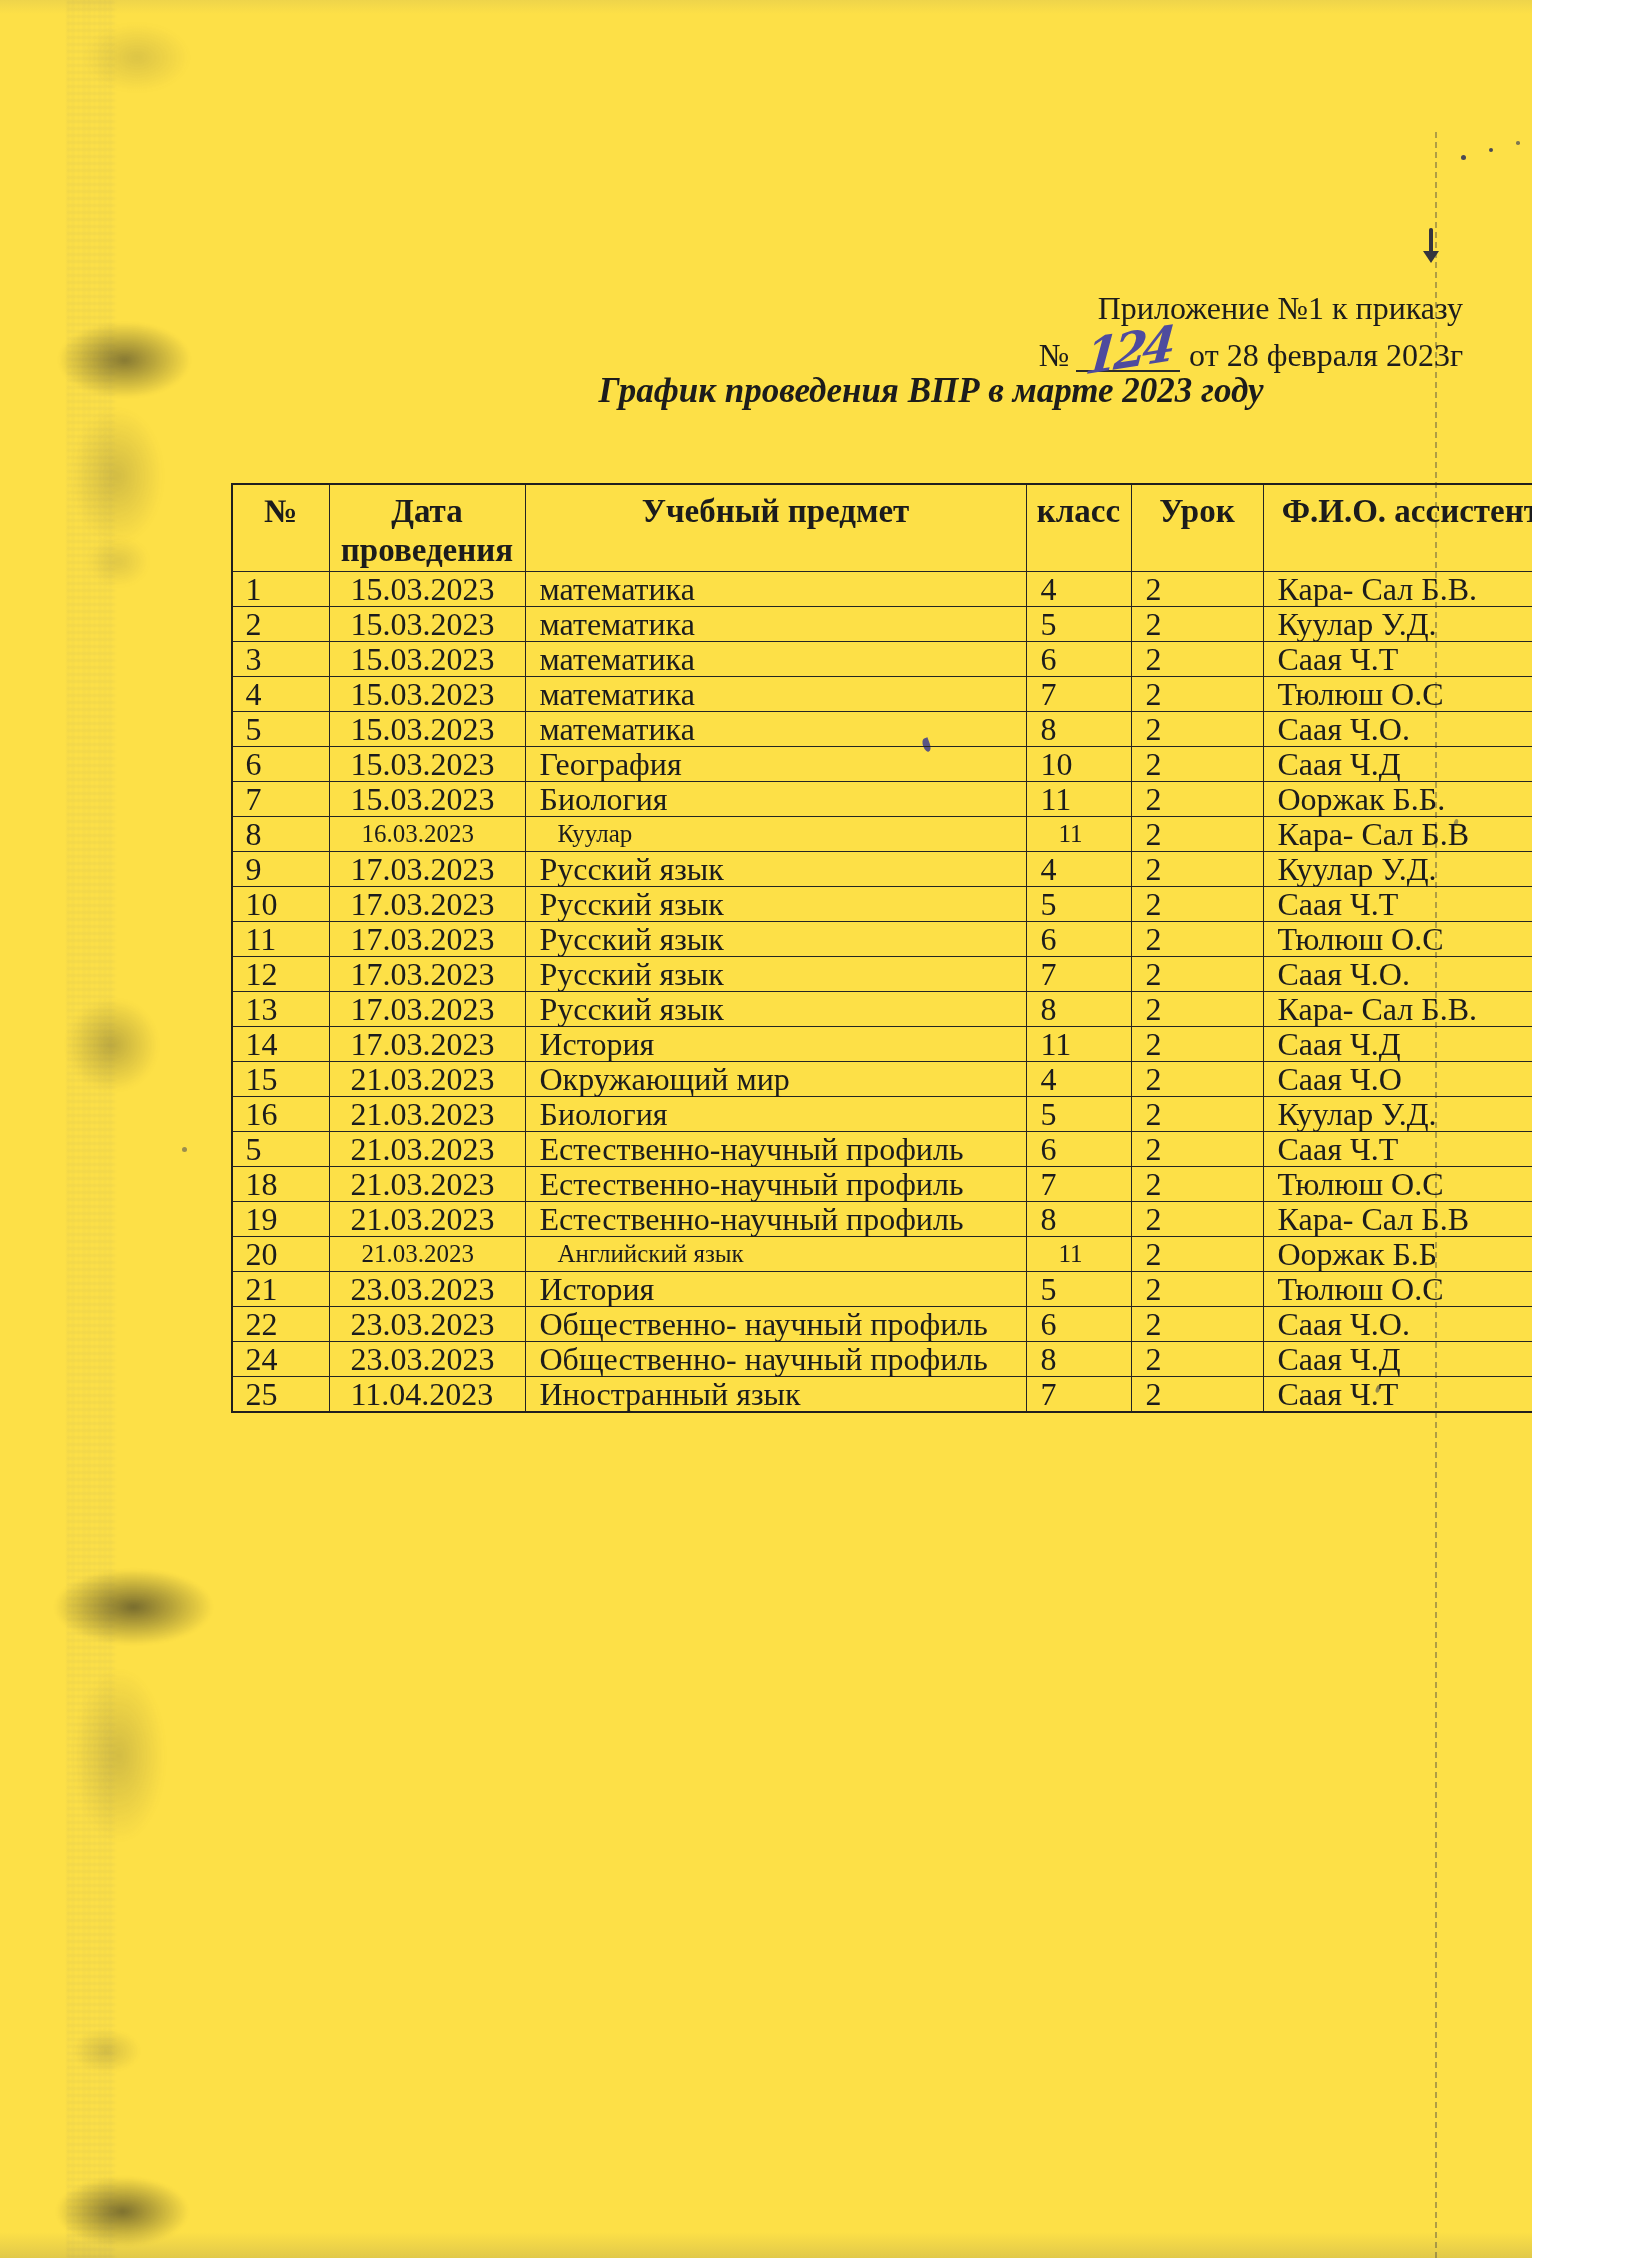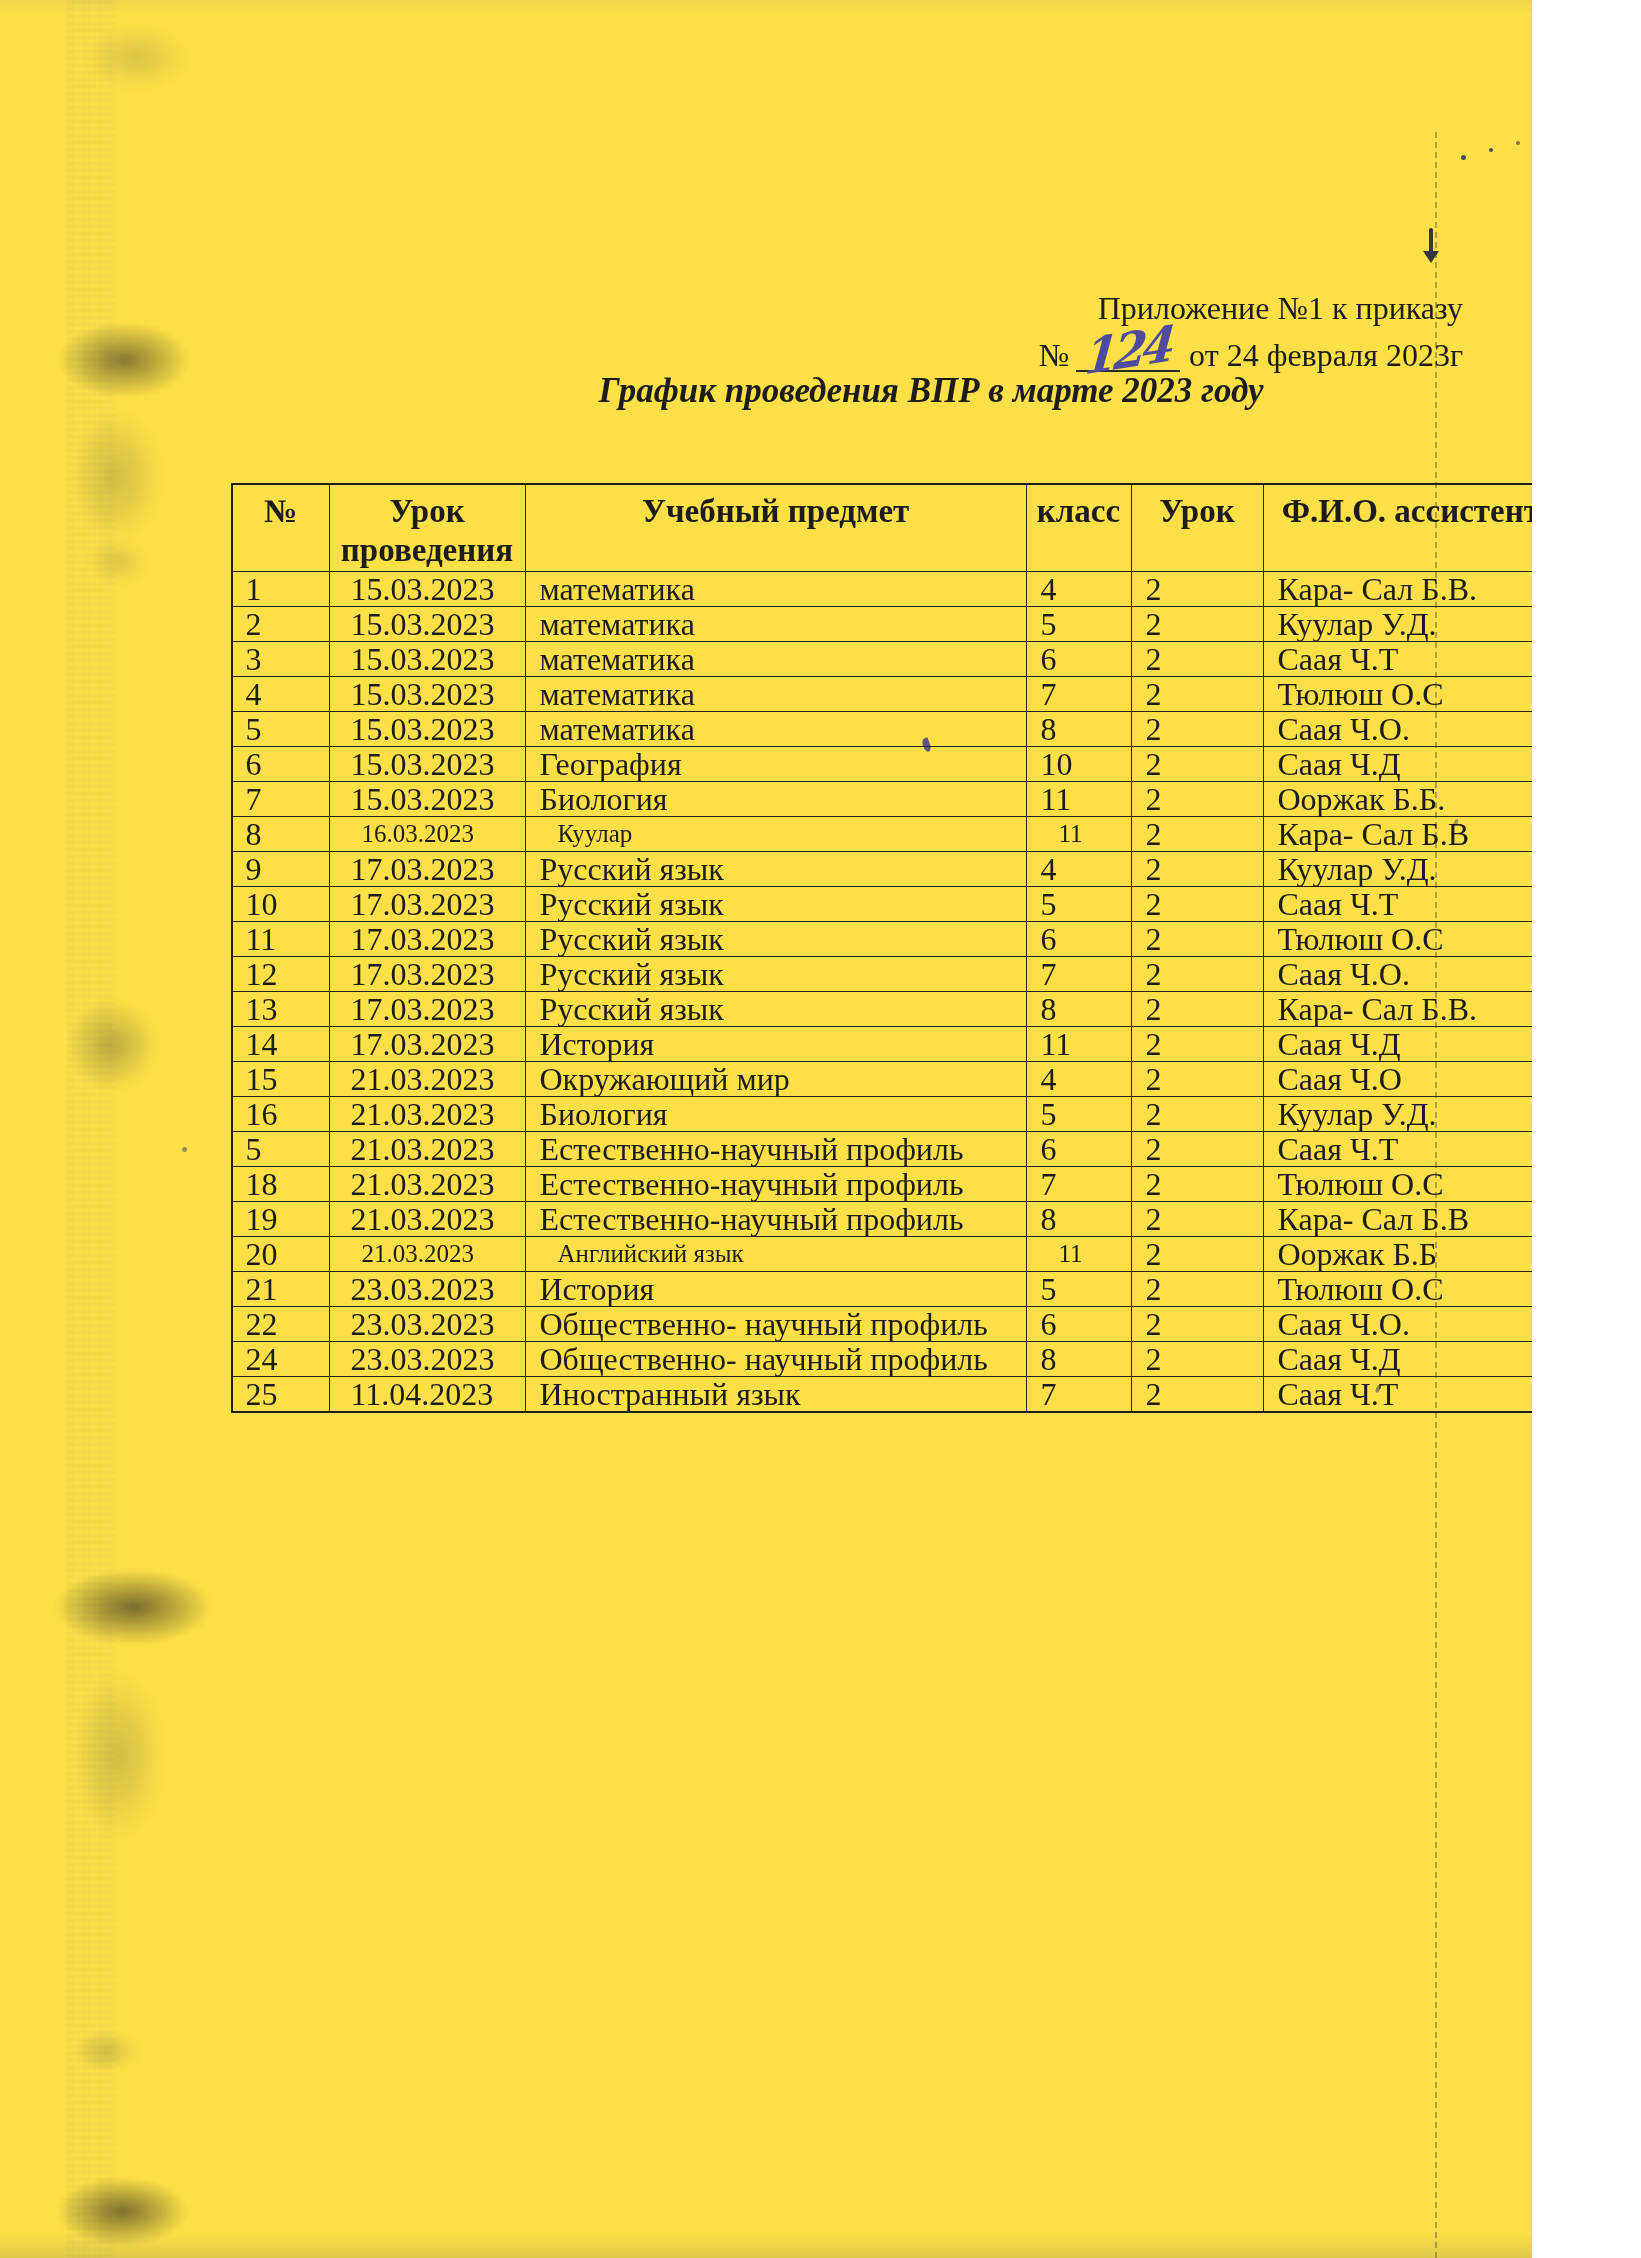--- a/index.html
+++ b/index.html
@@ -94,39 +94,39 @@
   <div class="speck s5"></div>
   <div class="speck s6"></div>
   <div class="pen-comma"></div>
   <div class="bottom-edge"></div>
 
   <div class="appendix">
     <div>Приложение №1 к приказу</div>
     <div class="appendix-line2">
       <span>№</span>
       <span class="handwritten-wrap"><span class="handwritten">124</span></span>
-      <span>от 24  февраля 2023г</span>
+      <span>от 28  февраля 2023г</span>
     </div>
   </div>
 
   <div class="doc-title">График проведения ВПР в  марте 2023 году</div>
 
   <table class="schedule">
     <colgroup>
       <col style="width:97px">
         <col style="width:196px">
         <col style="width:501px">
       <col style="width:105px">
         <col style="width:132px">
         <col style="width:313px">
     </colgroup>
     <thead>
       <tr>
           <th>№</th>
-          <th>Урок проведения</th>
+          <th>Дата проведения</th>
           <th>Учебный предмет</th>
           <th>класс</th>
           <th>Урок</th>
           <th>Ф.И.О. ассистента</th>
         </tr>
     </thead>
     <tbody>
         <tr>
           <td class="col-num">1</td>
           <td class="col-date">15.03.2023</td>

